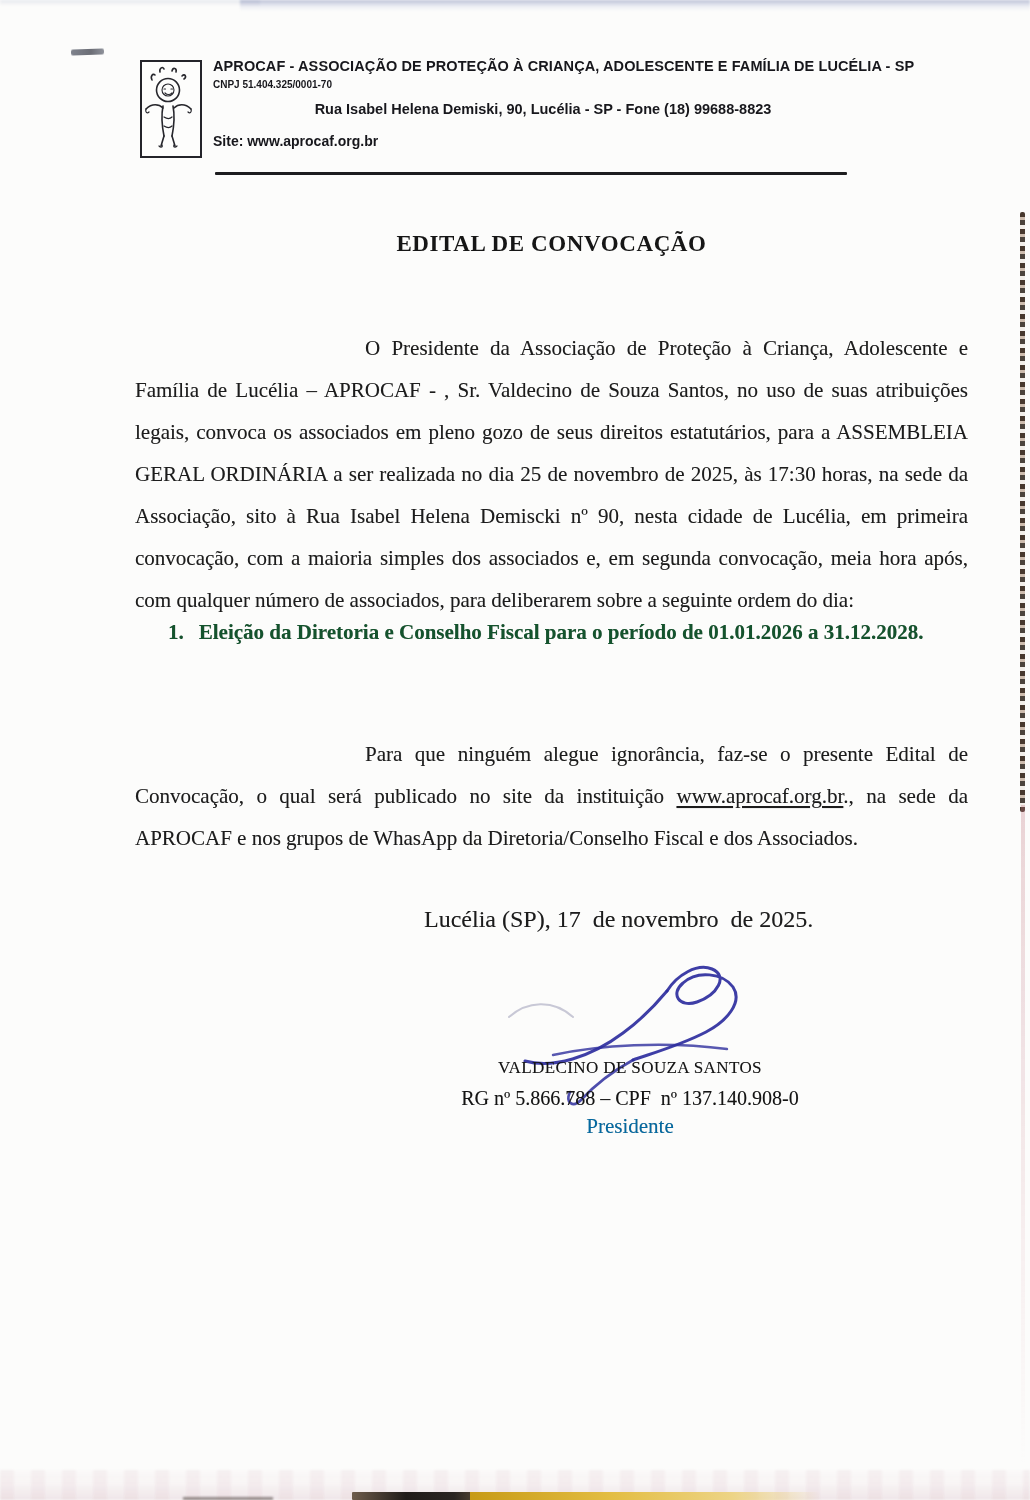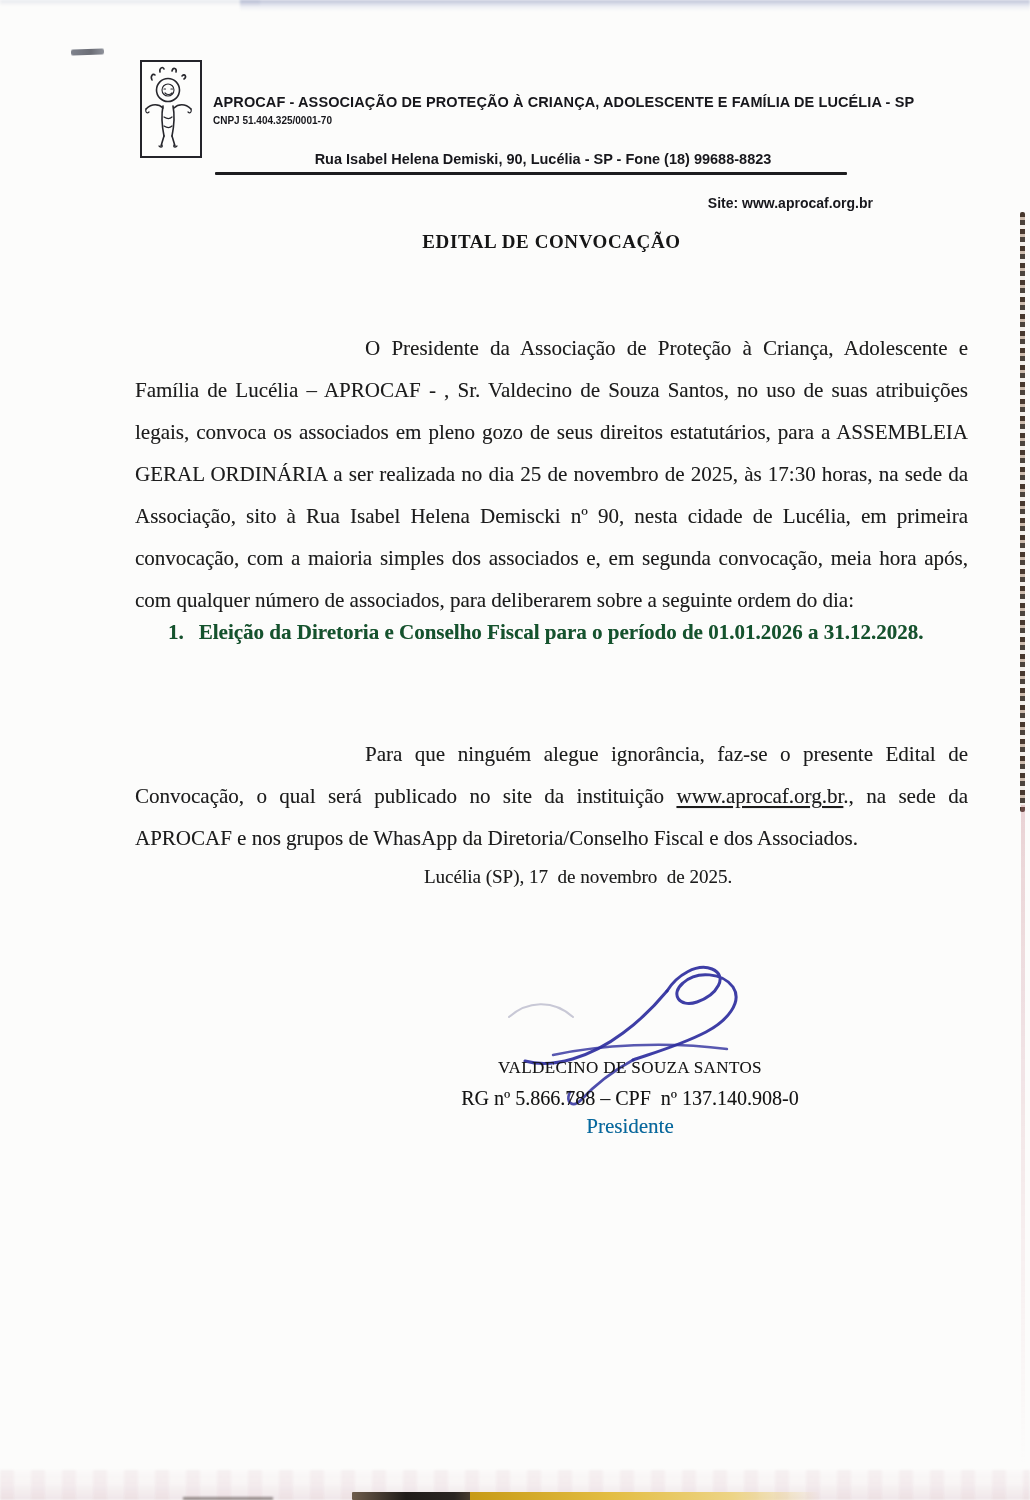--- a/index.html
+++ b/index.html
@@ -64,52 +64,52 @@
   
   .letterhead { position: absolute; top: 58px; left: 140px; width: 790px; }
   .logo-box {
     position: absolute; top: 2px; left: 0; width: 58px; height: 94px;
     border: 2.5px solid #24242a; background: #fdfdfc;
   }
   .letterhead-text {
     position: absolute; top: 0; left: 73px; width: 718px;
     font-family: "Liberation Sans", sans-serif; font-weight: bold; color: #17171c;
   }
-  .org-line  { font-size: 14.5px; letter-spacing: .1px; white-space: nowrap; margin-top: 36px; }
+  .org-line  { font-size: 14.5px; letter-spacing: .1px; white-space: nowrap; }
   .cnpj-line { font-size: 10px; text-align: left; margin-top: 5px; width: 660px; }
-  .addr-line { font-size: 14.5px; text-align: center; margin-top: 25px; width: 660px; }
-  .site-line { font-size: 14px; text-align: right; margin-top: 28px; width: 660px; }
+  .addr-line { font-size: 14.5px; text-align: center; margin-top: 11px; width: 660px; }
+  .site-line { font-size: 14px; text-align: left; margin-top: 16px; width: 660px; }
   .rule {
     position: absolute; top: 172px; left: 215px; width: 632px; height: 3px;
     background: #1d1d1f; border-radius: 1px;
   }
   
   .title {
     position: absolute; top: 231px; left: 135px; width: 833px; margin: 0;
-    text-align: center; font-size: 19px; font-weight: bold; letter-spacing: .6px;
+    text-align: center; font-size: 23px; font-weight: bold; letter-spacing: .6px;
     color: #161616;
   }
   .para {
     position: absolute; left: 135px; width: 833px; margin: 0;
     font-size: 21px; line-height: 42px; text-align: justify; text-indent: 230px;
     text-shadow: .2px .2px .3px rgba(0,0,0,.3);
   }
   .p1 { top: 327px; }
   .p2 { top: 733px; }
   .agenda {
     position: absolute; top: 617px; left: 168px; width: 772px;
     padding-left: 37px; text-indent: -37px;
     font-size: 21px; line-height: 30.5px; font-weight: bold; color: #14532d;
     text-shadow: .2px .2px .3px rgba(0,0,0,.3);
   }
   .agenda-num { margin-right: 15px; }
   .link { text-decoration: underline; text-underline-offset: 3px; }
   .date-line {
-    position: absolute; top: 866px; left: 424px;
-    font-size: 19px; white-space: pre-wrap;
+    position: absolute; top: 906px; left: 424px;
+    font-size: 24px; white-space: pre-wrap;
     text-shadow: .2px .2px .3px rgba(0,0,0,.3);
   }
   
   .signature-ink { position: absolute; top: 953px; left: 495px; width: 300px; height: 158px; }
   .sig-name {
     position: absolute; top: 1058px; left: 315px; width: 630px; text-align: center;
     font-size: 17px; letter-spacing: .4px; color: #141414;
     text-shadow: .2px .2px .3px rgba(0,0,0,.3);
   }
   .sig-id {

